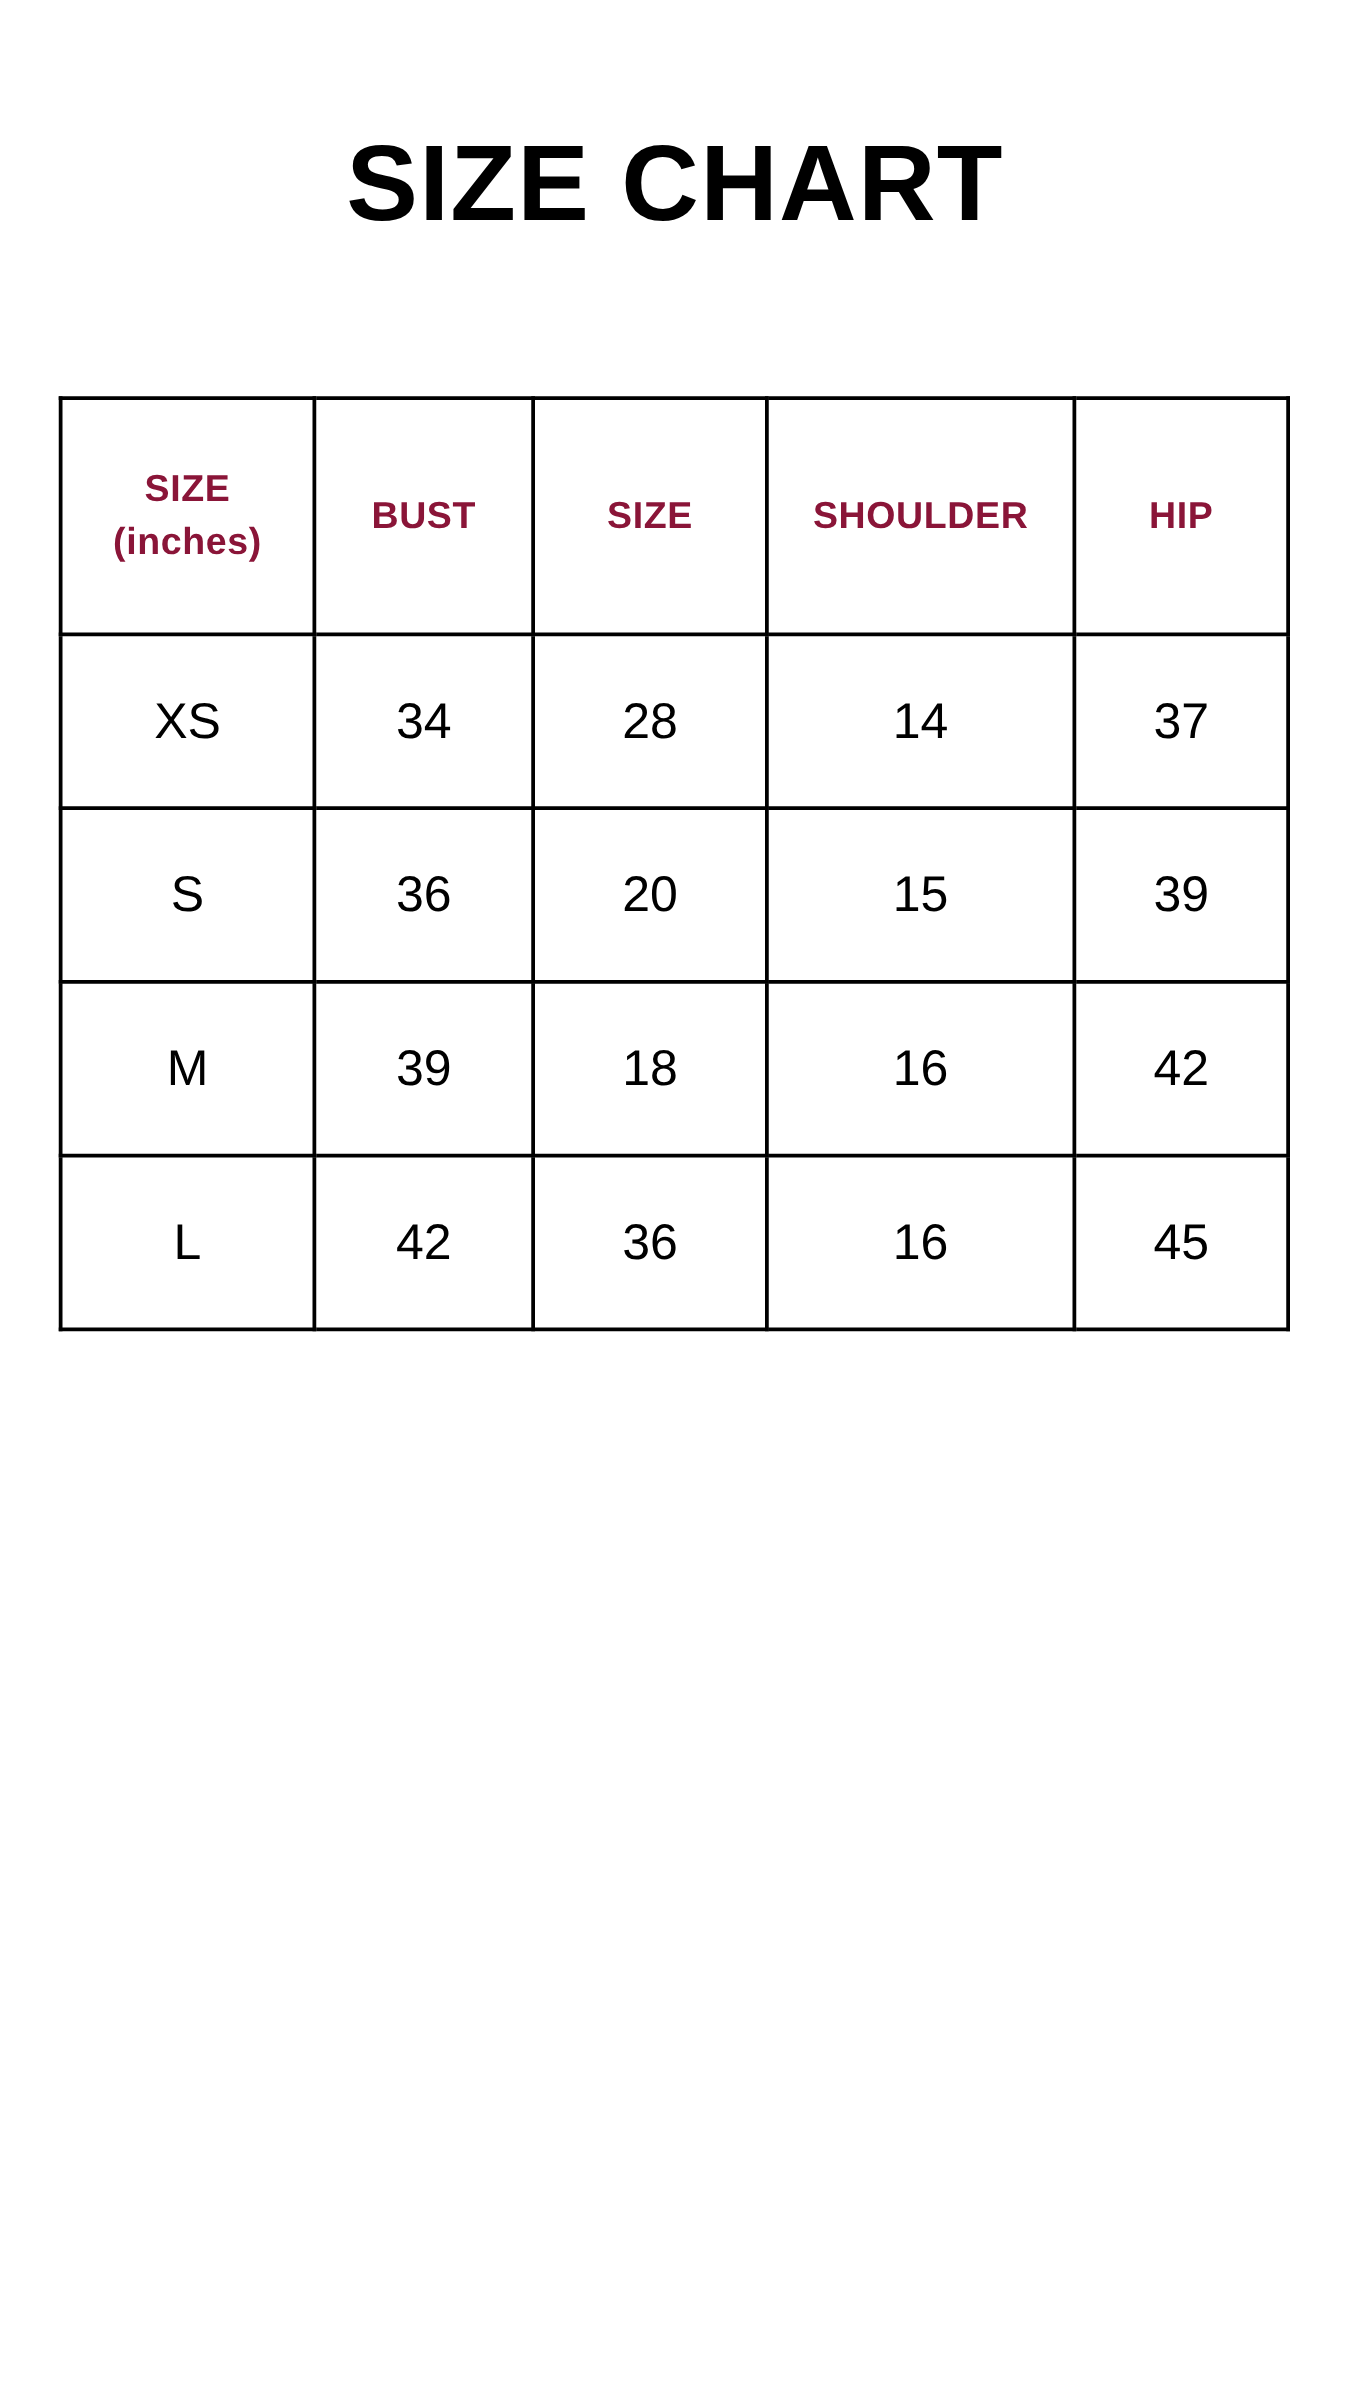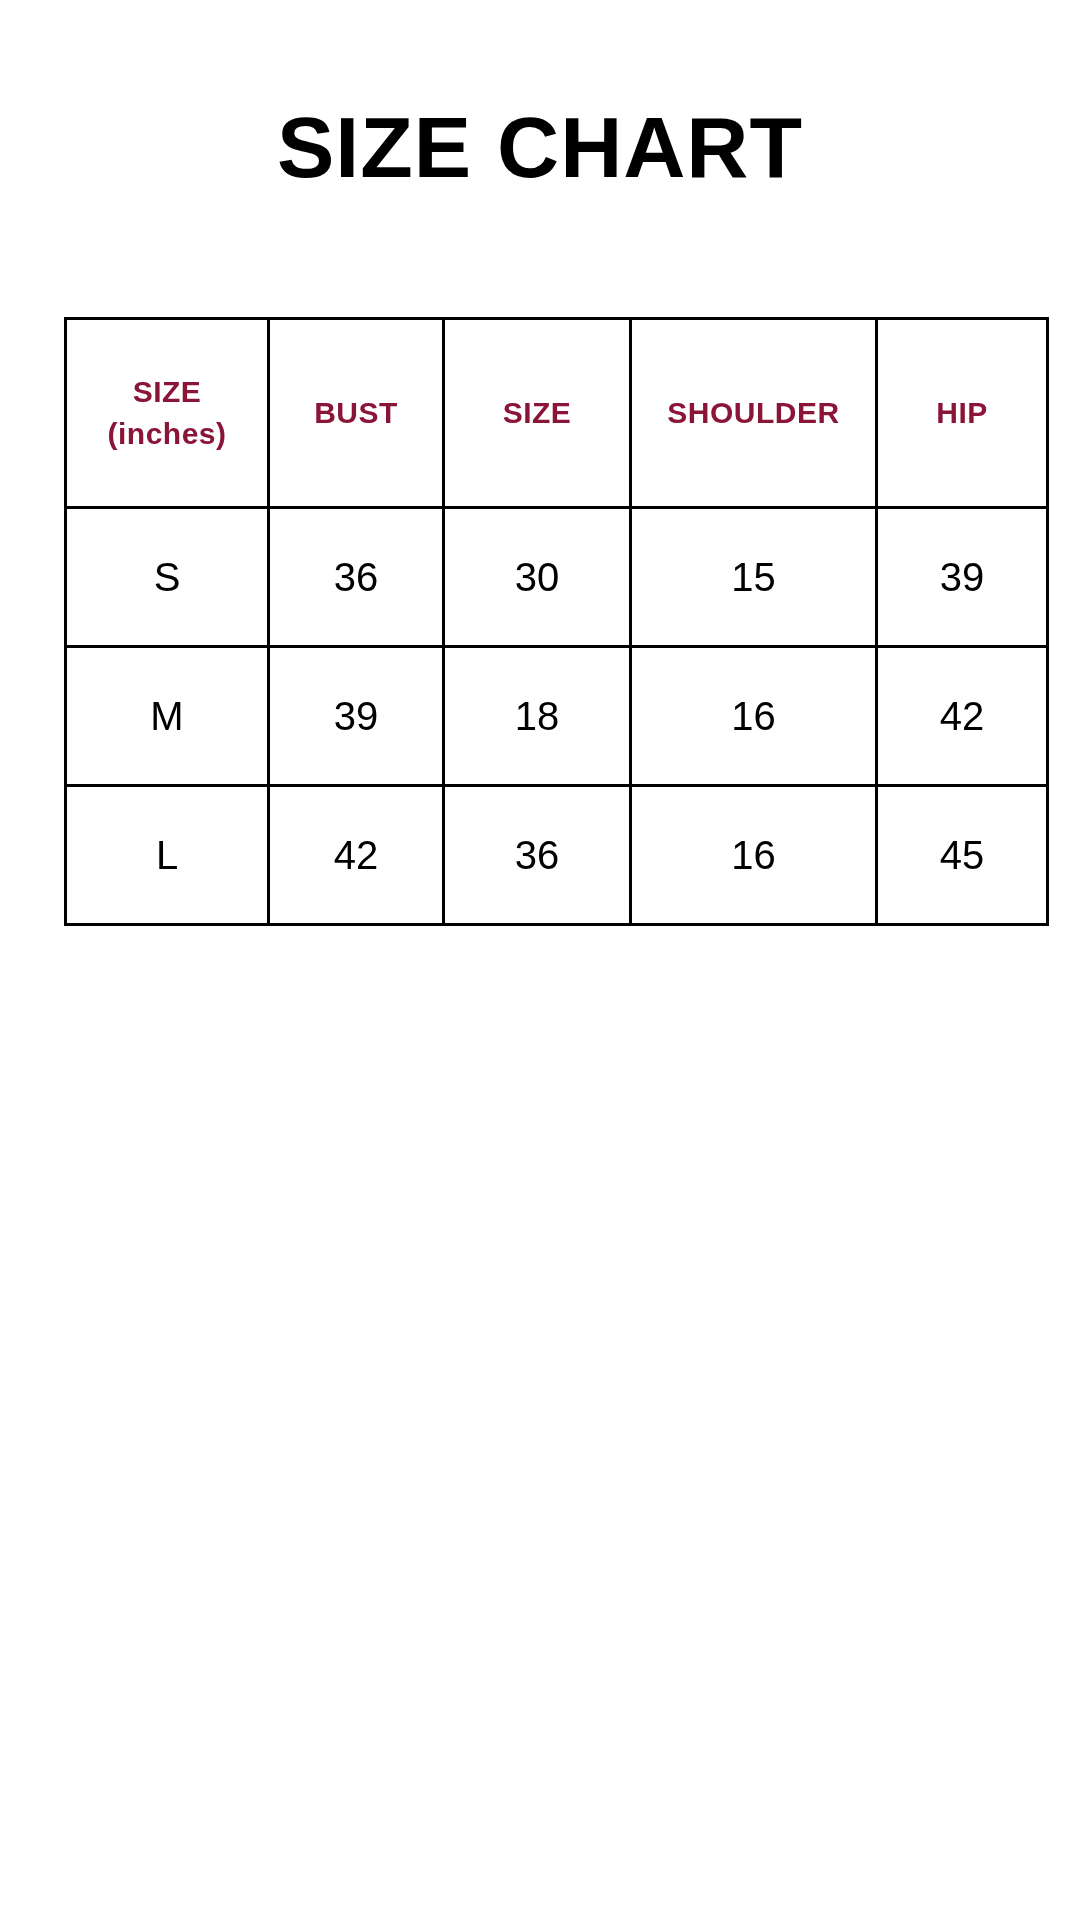--- a/index.html
+++ b/index.html
@@ -29,21 +29,21 @@
     text-align: center;
     font-size: 86px;
     font-weight: bold;
     letter-spacing: 1px;
     line-height: 1;
     color: #000000;
   }
   .table-wrap {
     position: absolute;
     top: 317px;
-    left: 64px;
+    left: 47px;
     width: 982px;
   }
   table.size-table {
     border-collapse: collapse;
     width: 982px;
     table-layout: fixed;
   }
   table.size-table td,
   table.size-table th {
     border: 3px solid #000000;
@@ -106,23 +106,30 @@
           <th>
             <span class="hdr-line">SHOULDER</span>
           </th>
           <th>
             <span class="hdr-line">HIP</span>
           </th>
         </tr>
       </thead>
       <tbody>
         <tr>
+          <td>XS</td>
+          <td>34</td>
+          <td>28</td>
+          <td>14</td>
+          <td>37</td>
+        </tr>
+        <tr>
           <td>S</td>
           <td>36</td>
-          <td>30</td>
+          <td>20</td>
           <td>15</td>
           <td>39</td>
         </tr>
         <tr>
           <td>M</td>
           <td>39</td>
           <td>18</td>
           <td>16</td>
           <td>42</td>
         </tr>

